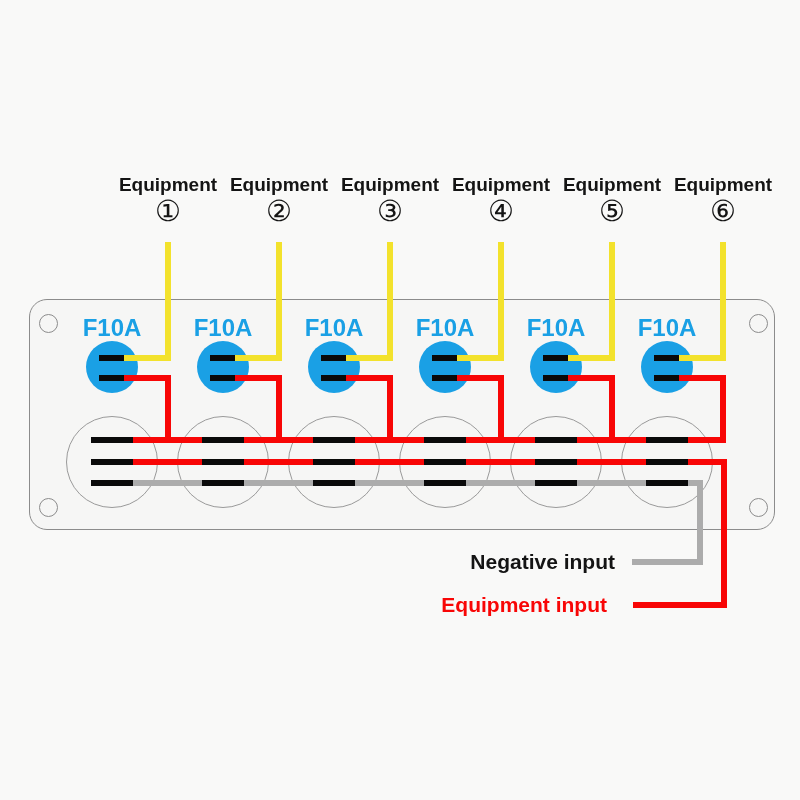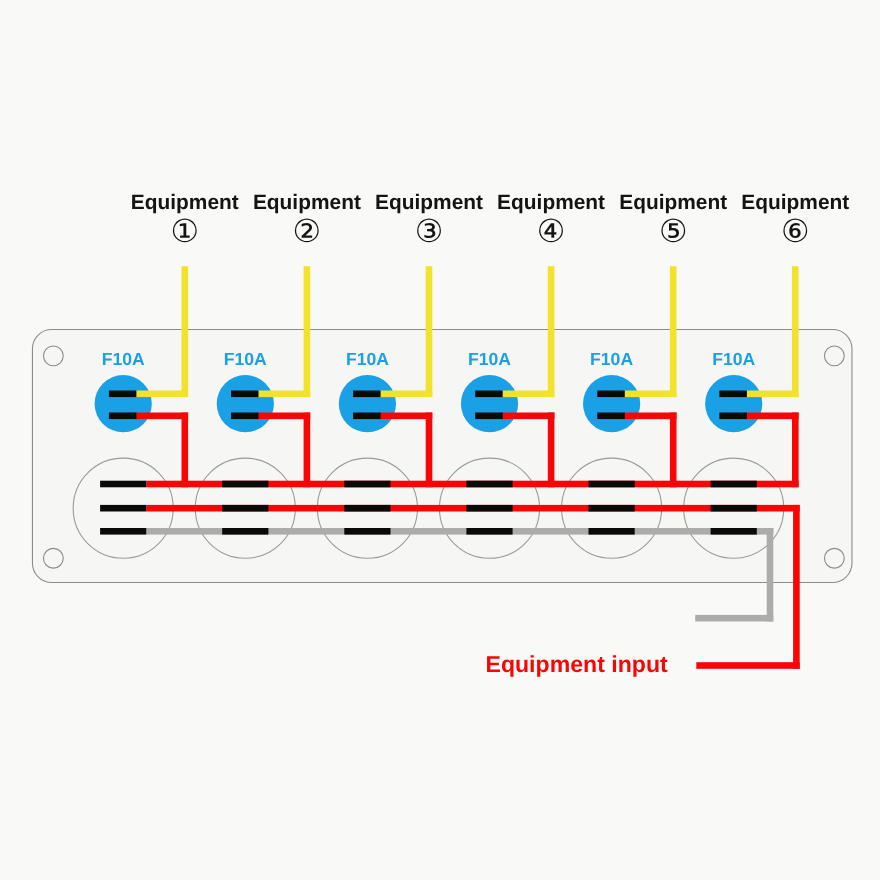--- a/index.html
+++ b/index.html
@@ -10,21 +10,21 @@
   .screw{border:1.5px solid #8c8c8c;border-radius:50%;background:transparent;}
   .switch-body{border:1px solid var(--outline-gray);border-radius:50%;background:transparent;}
   .fuse-body{background:var(--fuse-blue);border-radius:50%;}
   .bar{background:var(--bar-black);}
   .wire-yellow{background:var(--wire-yellow);}
   .wire-red{background:var(--wire-red);}
   .wire-gray{background:var(--wire-gray);}
   .eq{text-align:center;color:var(--text-black);}
   .eq-text{font-size:19px;font-weight:600;line-height:22px;white-space:nowrap;}
   .eq-num{font-size:29px;font-weight:400;line-height:30px;}
-  .fuse-label{font-size:16px;font-weight:600;color:var(--fuse-blue);text-align:center;line-height:20px;}
+  .fuse-label{font-size:24px;font-weight:600;color:var(--fuse-blue);text-align:center;line-height:20px;}
   .input-label{font-size:21px;font-weight:600;white-space:nowrap;text-align:right;line-height:26px;}
   .neg{color:var(--text-black);}
   .pos{color:var(--wire-red);}
 </style>
 </head>
 <body>
 
 <div id="canvas">
 
   <div class="abs panel" style="left:29px;top:299px;width:746px;height:231px;z-index:0;"></div>
@@ -136,15 +136,16 @@
   <div class="abs wire-red" style="left:133px;top:437px;width:593px;height:6px;z-index:2;"></div>
   <div class="abs wire-red" style="left:133px;top:459px;width:594px;height:6px;z-index:2;"></div>
   <div class="abs wire-gray" style="left:133px;top:480px;width:570px;height:6px;z-index:2;"></div>
 
   <div class="abs wire-red" style="left:721px;top:459px;width:6px;height:149px;z-index:2;"></div>
   <div class="abs wire-red" style="left:633px;top:602px;width:94px;height:6px;z-index:2;"></div>
 
   <div class="abs wire-gray" style="left:697px;top:480px;width:6px;height:85px;z-index:2;"></div>
   <div class="abs wire-gray" style="left:632px;top:559px;width:71px;height:6px;z-index:2;"></div>
 
+  <div class="abs input-label neg" style="right:185px;top:549px;z-index:6;">Negative input</div>
   <div class="abs input-label pos" style="right:193px;top:592px;z-index:6;">Equipment input</div>
 
 </div>
 
 </body></html>

